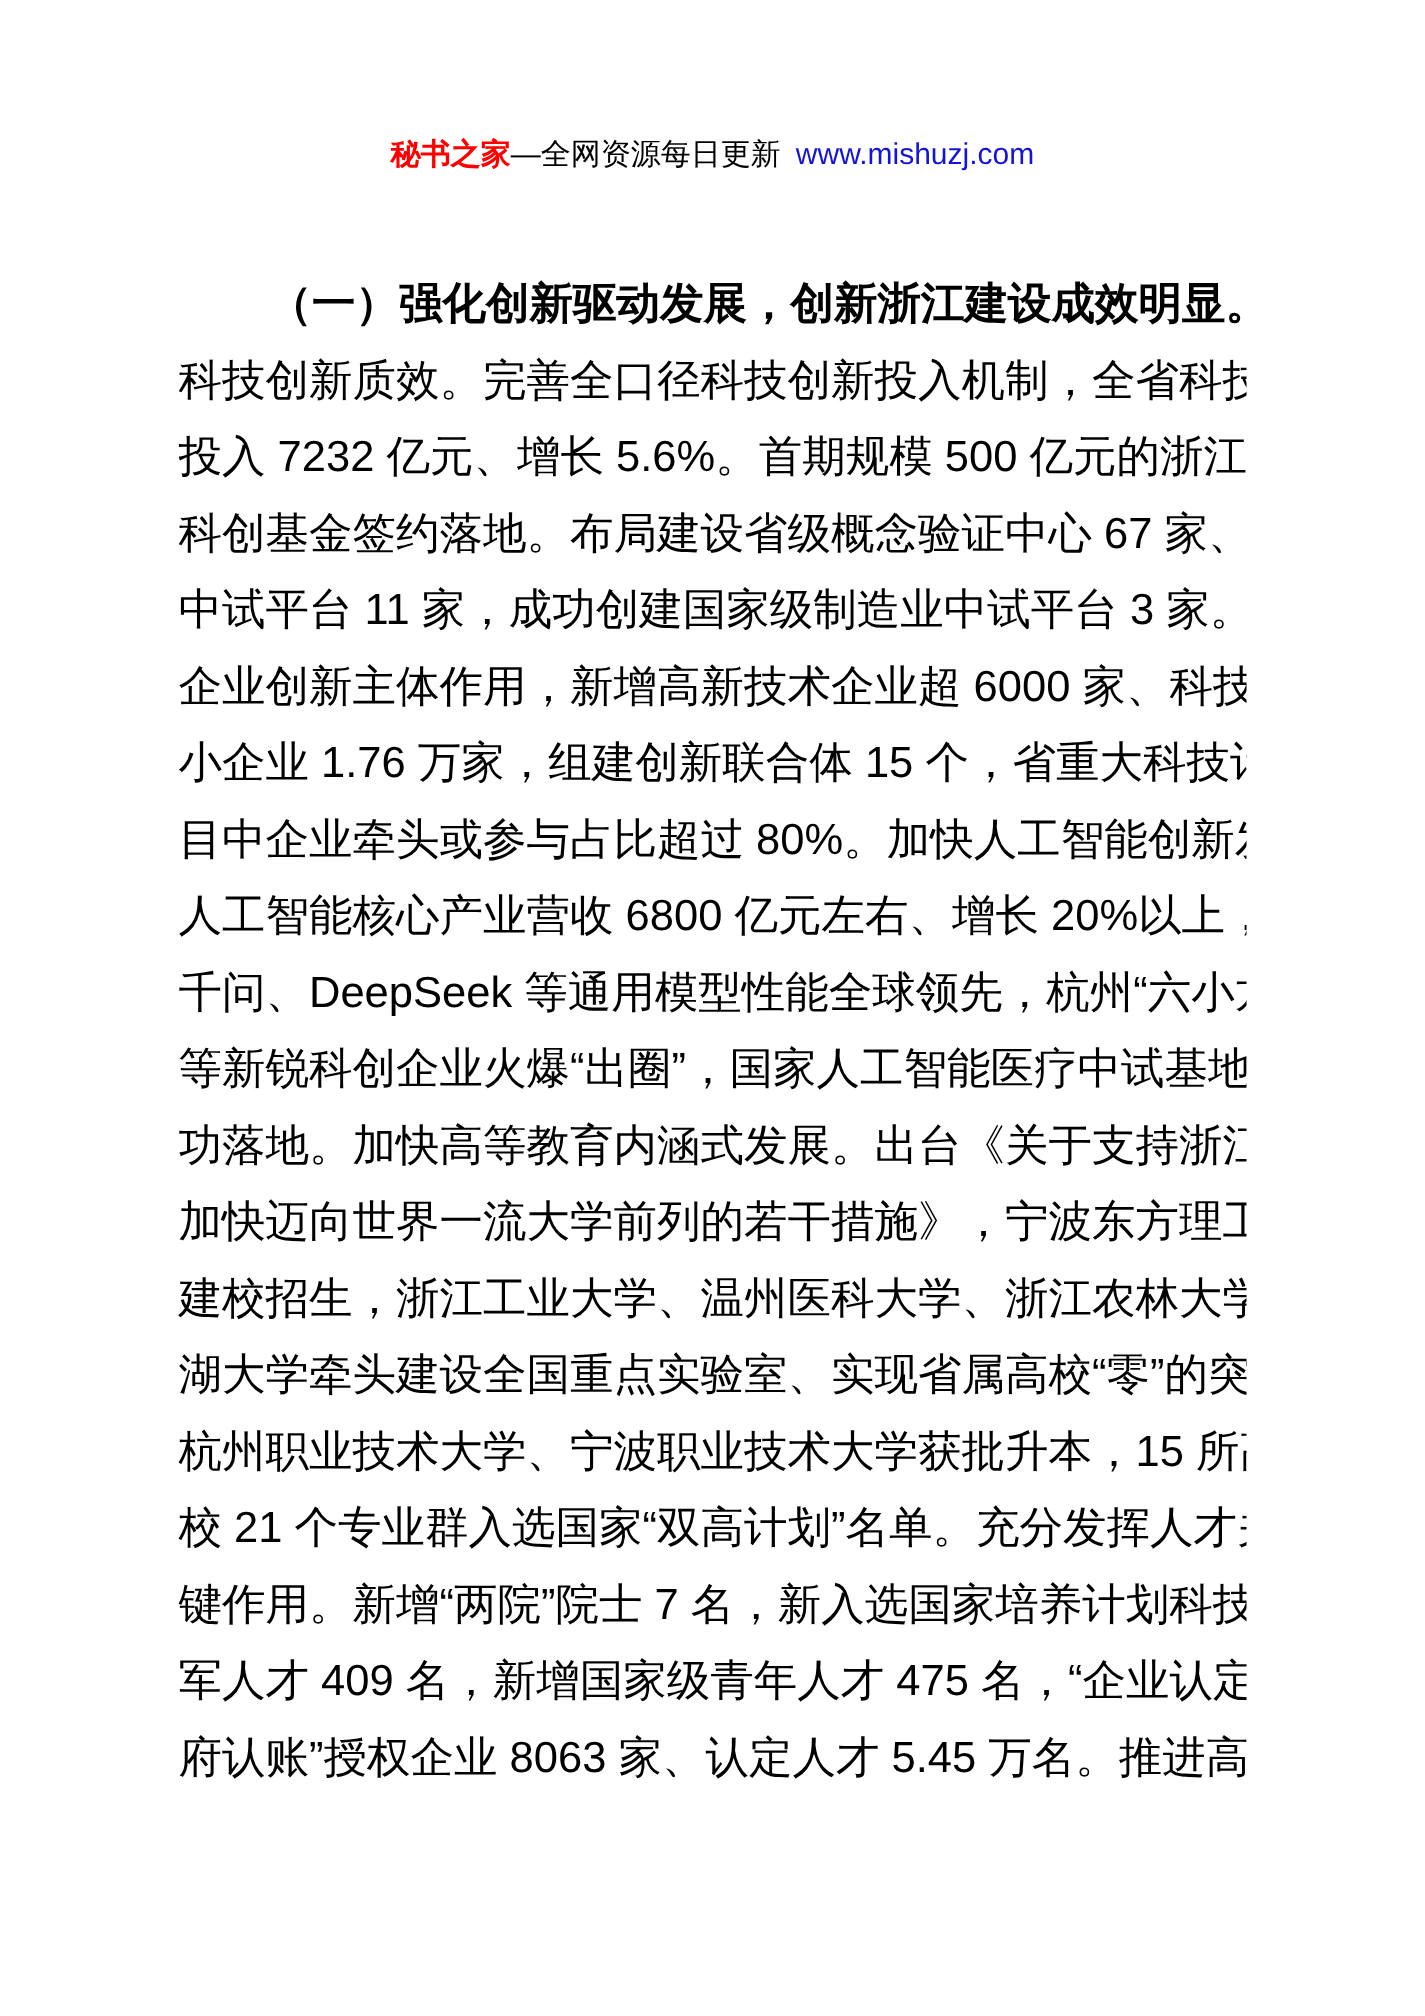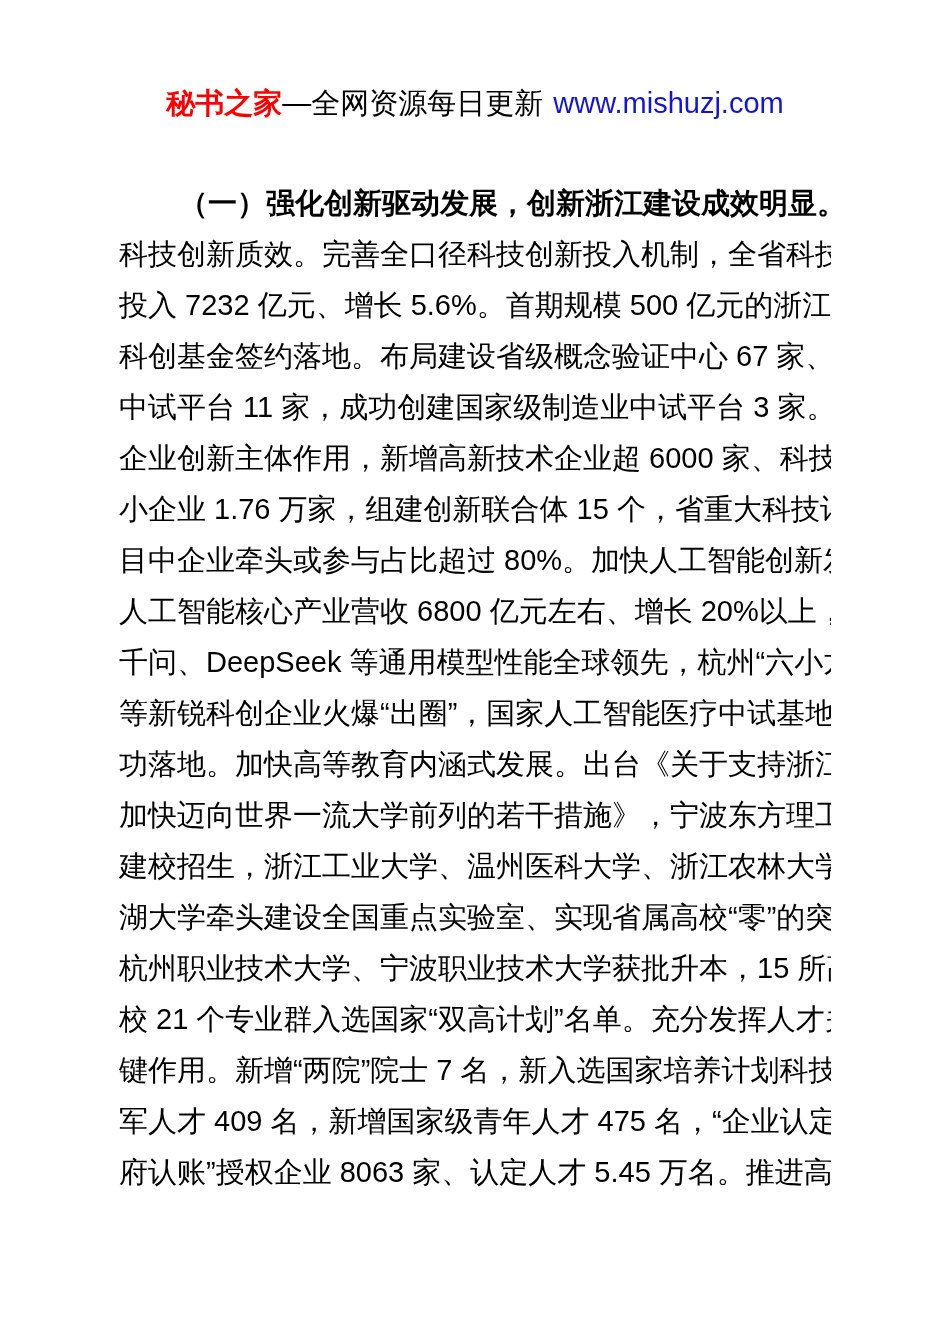--- a/index.html
+++ b/index.html
@@ -8,21 +8,21 @@
     width: 950px;
     height: 1344px;
     position: relative;
     font-family: "Liberation Sans", "DejaVu Sans", sans-serif;
     color: #000000;
     overflow: hidden;
   }
   .doc-header {
     margin-top: 83px;
     text-align: center;
-    font-size: 29px;
+    font-size: 20px;
     line-height: 40px;
     white-space: nowrap;
   }
   .site-name {
     color: #ff0000;
     font-weight: 700;
   }
   .dash, .tagline {
     color: #000000;
     font-weight: 400;

